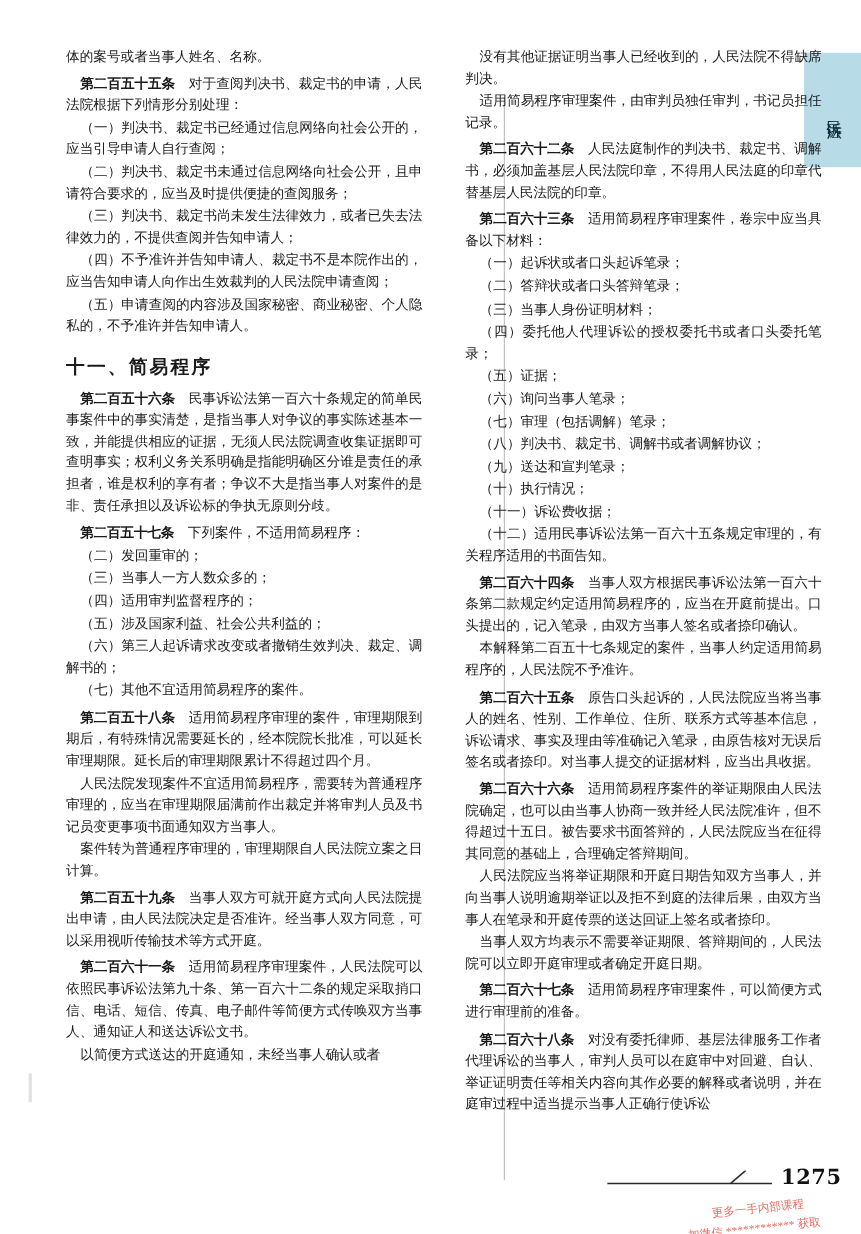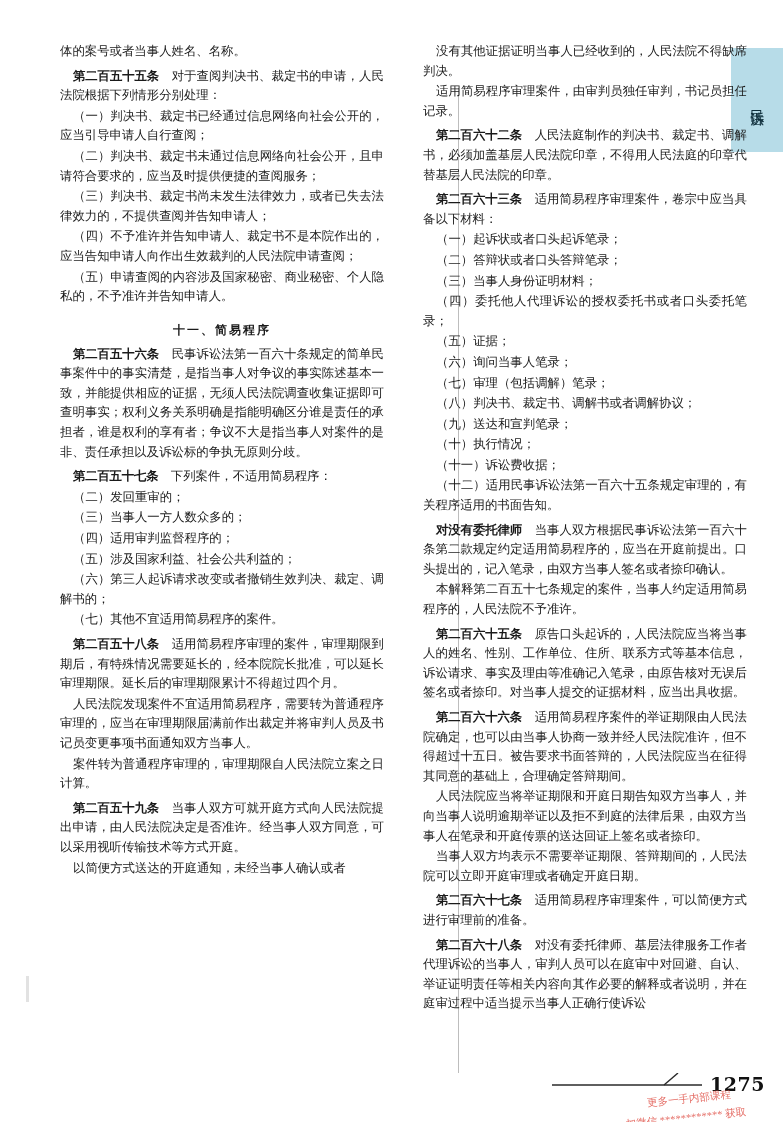--- a/index.html
+++ b/index.html
@@ -69,34 +69,34 @@
     padding-left: 0;
     text-indent: 0;
   }
   .art { margin-top: 4px; }
   .art .num {
     font-family: "DejaVu Serif", "Liberation Serif", serif;
     font-weight: bold;
     letter-spacing: -0.2px;
   }
   .section-title {
-    text-align: center;
+    text-align: left;
     font-weight: bold;
-    font-size: 12px;
+    font-size: 17px;
     letter-spacing: 2px;
     margin: 14px 0 1px 0;
     font-family: "DejaVu Serif", "Liberation Serif", serif;
   }
   .rule-wrap {
     position: absolute;
     right: 18px;
-    bottom: 26px;
+    bottom: 40px;
     width: 300px;
     display: flex;
-    align-items: flex-start;
+    align-items: center;
     justify-content: flex-end;
     gap: 8px;
   }
   .rule {
     display: block;
     height: 14px;
     width: 150px;
   }
   .pageno {
     font-family: "DejaVu Serif", "Liberation Serif", serif;
@@ -174,20 +174,21 @@
       <p class="ind1">（七）其他不宜适用简易程序的案件。</p>
 
       <p class="art ind1"><span class="num">第二百五十八条</span>　<span>适用简易程序审理的案件，审理期限到期后，有特殊情况需要延长的，经本院院长批准，可以延长审理期限。延长后的审理期限累计不得超过四个月。</span></p>
 
       <p class="ind1">人民法院发现案件不宜适用简易程序，需要转为普通程序审理的，应当在审理期限届满前作出裁定并将审判人员及书记员变更事项书面通知双方当事人。</p>
       <p class="ind1">案件转为普通程序审理的，审理期限自人民法院立案之日计算。</p>
 
       <p class="art ind1"><span class="num">第二百五十九条</span>　<span>当事人双方可就开庭方式向人民法院提出申请，由人民法院决定是否准许。经当事人双方同意，可以采用视听传输技术等方式开庭。</span></p>
 
 
+      <p class="art ind1"><span class="num">第二百六十一条</span>　<span>适用简易程序审理案件，人民法院可以依照民事诉讼法第九十条、第一百六十二条的规定采取捎口信、电话、短信、传真、电子邮件等简便方式传唤双方当事人、通知证人和送达诉讼文书。</span></p>
 
       <p class="ind1">以简便方式送达的开庭通知，未经当事人确认或者</p>
     </div>
 
     <div class="col">
       <p class="ind1">没有其他证据证明当事人已经收到的，人民法院不得缺席判决。</p>
       <p class="ind1">适用简易程序审理案件，由审判员独任审判，书记员担任记录。</p>
 
       <p class="art ind1"><span class="num">第二百六十二条</span>　<span>人民法庭制作的判决书、裁定书、调解书，必须加盖基层人民法院印章，不得用人民法庭的印章代替基层人民法院的印章。</span></p>
 
@@ -199,21 +200,21 @@
       <p class="ind1">（四）委托他人代理诉讼的授权委托书或者口头委托笔录；</p>
       <p class="ind1">（五）证据；</p>
       <p class="ind1">（六）询问当事人笔录；</p>
       <p class="ind1">（七）审理（包括调解）笔录；</p>
       <p class="ind1">（八）判决书、裁定书、调解书或者调解协议；</p>
       <p class="ind1">（九）送达和宣判笔录；</p>
       <p class="ind1">（十）执行情况；</p>
       <p class="ind1">（十一）诉讼费收据；</p>
       <p class="ind1">（十二）适用民事诉讼法第一百六十五条规定审理的，有关程序适用的书面告知。</p>
 
-      <p class="art ind1"><span class="num">对没有委托律师</span>　<span>当事人双方根据民事诉讼法第一百六十条第二款规定约定适用简易程序的，应当在开庭前提出。口头提出的，记入笔录，由双方当事人签名或者捺印确认。</span></p>
+      <p class="art ind1"><span class="num">第二百六十四条</span>　<span>当事人双方根据民事诉讼法第一百六十条第二款规定约定适用简易程序的，应当在开庭前提出。口头提出的，记入笔录，由双方当事人签名或者捺印确认。</span></p>
 
       <p class="ind1">本解释第二百五十七条规定的案件，当事人约定适用简易程序的，人民法院不予准许。</p>
 
       <p class="art ind1"><span class="num">第二百六十五条</span>　<span>原告口头起诉的，人民法院应当将当事人的姓名、性别、工作单位、住所、联系方式等基本信息，诉讼请求、事实及理由等准确记入笔录，由原告核对无误后签名或者捺印。对当事人提交的证据材料，应当出具收据。</span></p>
 
       <p class="art ind1"><span class="num">第二百六十六条</span>　<span>适用简易程序案件的举证期限由人民法院确定，也可以由当事人协商一致并经人民法院准许，但不得超过十五日。被告要求书面答辩的，人民法院应当在征得其同意的基础上，合理确定答辩期间。</span></p>
 
       <p class="ind1">人民法院应当将举证期限和开庭日期告知双方当事人，并向当事人说明逾期举证以及拒不到庭的法律后果，由双方当事人在笔录和开庭传票的送达回证上签名或者捺印。</p>
       <p class="ind1">当事人双方均表示不需要举证期限、答辩期间的，人民法院可以立即开庭审理或者确定开庭日期。</p>
 

